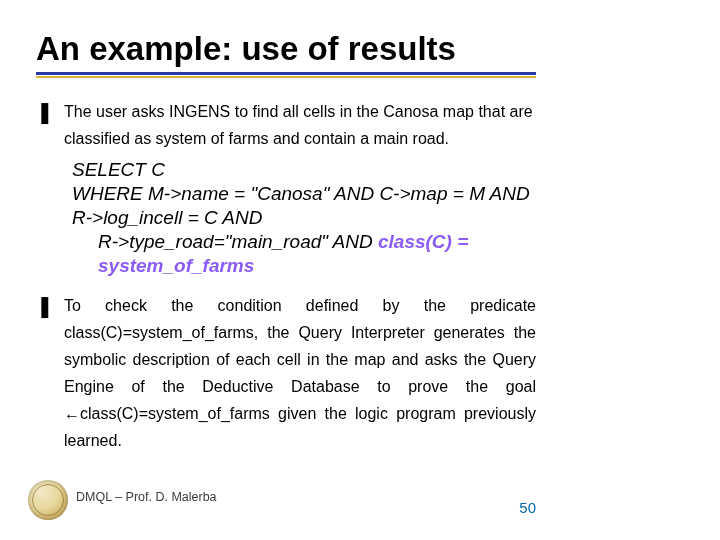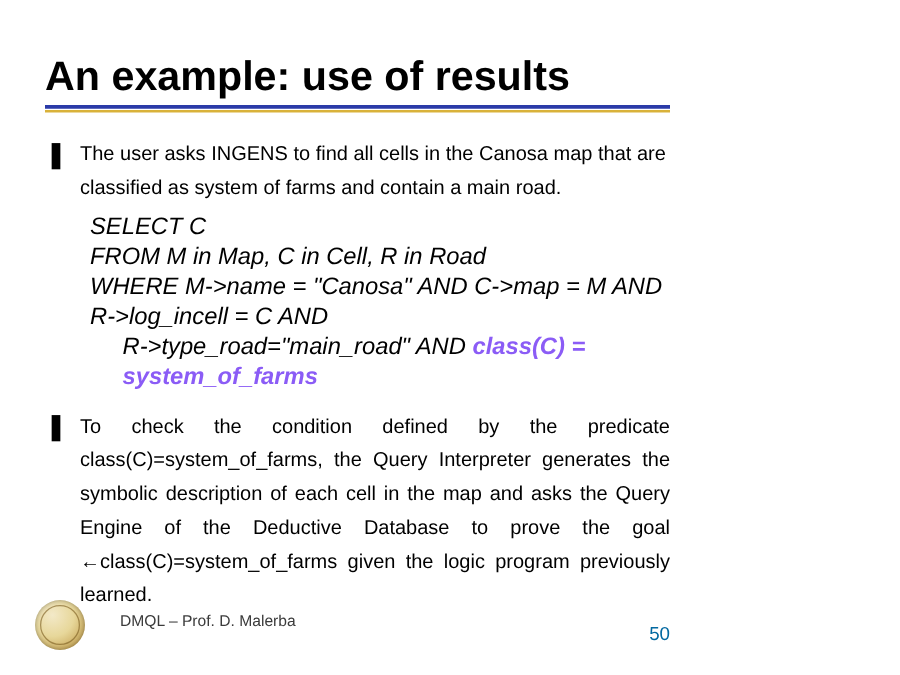--- a/index.html
+++ b/index.html
@@ -1,30 +1,30 @@
 <!DOCTYPE html>
 <html><head>
 <meta charset="utf-8">
 <style>
   html,body{margin:0;padding:0;width:720px;height:540px;background:#fff;font-family:Arial,Helvetica,sans-serif;color:#000;overflow:hidden}
-  .slide{position:relative;width:572px;height:540px;box-sizing:border-box;padding:42px 36px 0 36px}
+  .slide{position:relative;width:572px;height:540px;box-sizing:border-box;padding:30px 36px 0 36px}
   .title{font-family:"Arial Black",Arial,sans-serif;font-weight:900;font-size:33px;letter-spacing:0;margin:0 0 4px 0}
   .rule-wrap{margin-bottom:20px}
   .rule-blue{height:3px;background:#2a3aa8;margin-bottom:1px}
   .rule-gold{height:2px;background:#d9b23a}
   .bullet{display:flex;margin:0 0 6px 0}
   .bullet .sym{font-family:"Zapf Dingbats","Wingdings",sans-serif;font-size:21px;line-height:27px;padding-right:8px;width:20px;flex:none}
   .bullet .txt{font-size:16px;line-height:27px}
   .bullet.justify .txt{text-align:justify;text-justify:inter-word}
   .code{margin:0 0 14px 36px;font-family:Arial,Helvetica,sans-serif;font-style:italic;font-size:19px;line-height:24px}
   .code .l{display:block}
   .code .ind{padding-left:26px}
   .code .pred{color:#8b5cf6;font-weight:bold}
   .ital{}
-  .footer{position:absolute;left:96px;bottom:36px;font-size:12.5px;color:#3b3b3b}
+  .footer{position:absolute;left:76px;bottom:36px;font-size:12.5px;color:#3b3b3b}
   .pagenum{position:absolute;right:36px;bottom:24px;font-size:15px;color:#0369a1}
   .seal{position:absolute;left:28px;bottom:20px;width:40px;height:40px;border-radius:50%;background:radial-gradient(circle at 35% 30%,#f3e9c8 0%,#e7d79a 45%,#c9a85a 80%,#9c7a36 100%);box-shadow:inset 0 0 4px rgba(0,0,0,.35)}
   .seal:after{content:"";position:absolute;left:4px;top:4px;right:4px;bottom:4px;border-radius:50%;border:1px solid rgba(120,90,30,.6)}
   .arrow{font-family:Arial;font-style:normal}
 </style>
 </head>
 <body>
 
 <div class="slide">
   <h1 class="title">An example: use of results</h1>
@@ -33,21 +33,20 @@
     <div class="rule-gold"></div>
   </div>
 
   <div class="bullet">
     <span class="sym">❚</span>
     <span class="txt">The user asks INGENS to find all cells in the Canosa map that are classified as system of farms and contain a main road.</span>
   </div>
 
   <div class="code">
     <span class="l">SELECT  C</span>
-    <span class="l">FROM  M in Map, C in Cell, R in Road</span>
     <span class="l">WHERE M-&gt;name = "Canosa" AND  C-&gt;map = M AND R-&gt;log_incell = C AND</span>
     <span class="l ind">
       <span>R-&gt;type_road="main_road" AND </span><span class="pred">class(C) = system_of_farms</span>
     </span>
   </div>
 
   <div class="bullet justify">
     <span class="sym">❚</span>
     <span class="txt">
       <span>To check the condition defined by the predicate </span><span class="ital">class(C)=system_of_farms</span><span>, the </span><span class="ital">Query Interpreter</span><span> generates the symbolic description of each cell in the map and asks the Query Engine of the Deductive Database to prove the goal </span><span class="arrow">←</span><span class="ital">class(C)=system_of_farms</span><span> given the logic program previously learned.</span>

